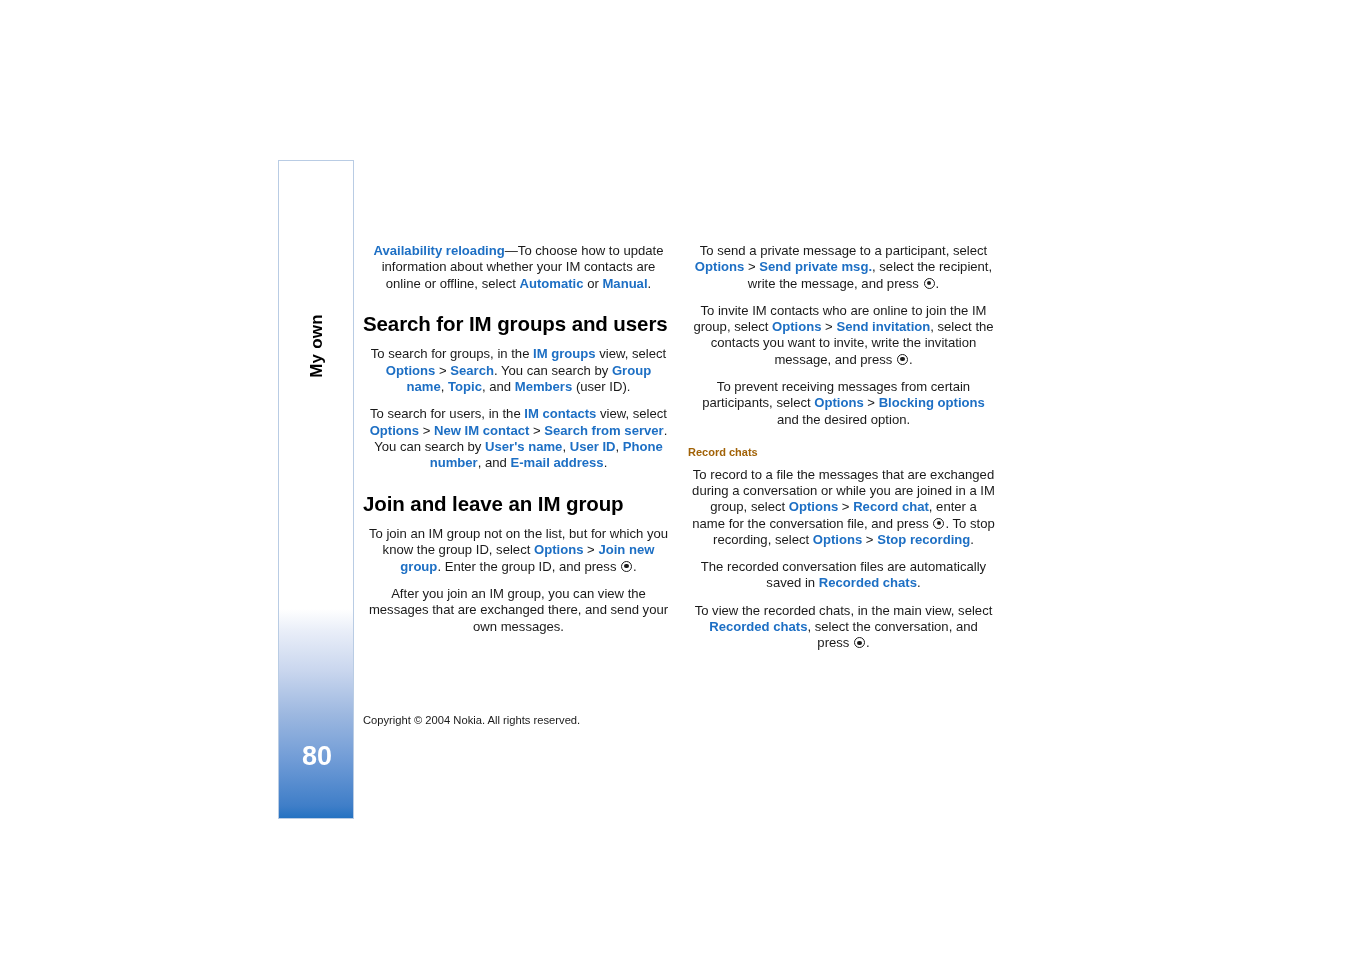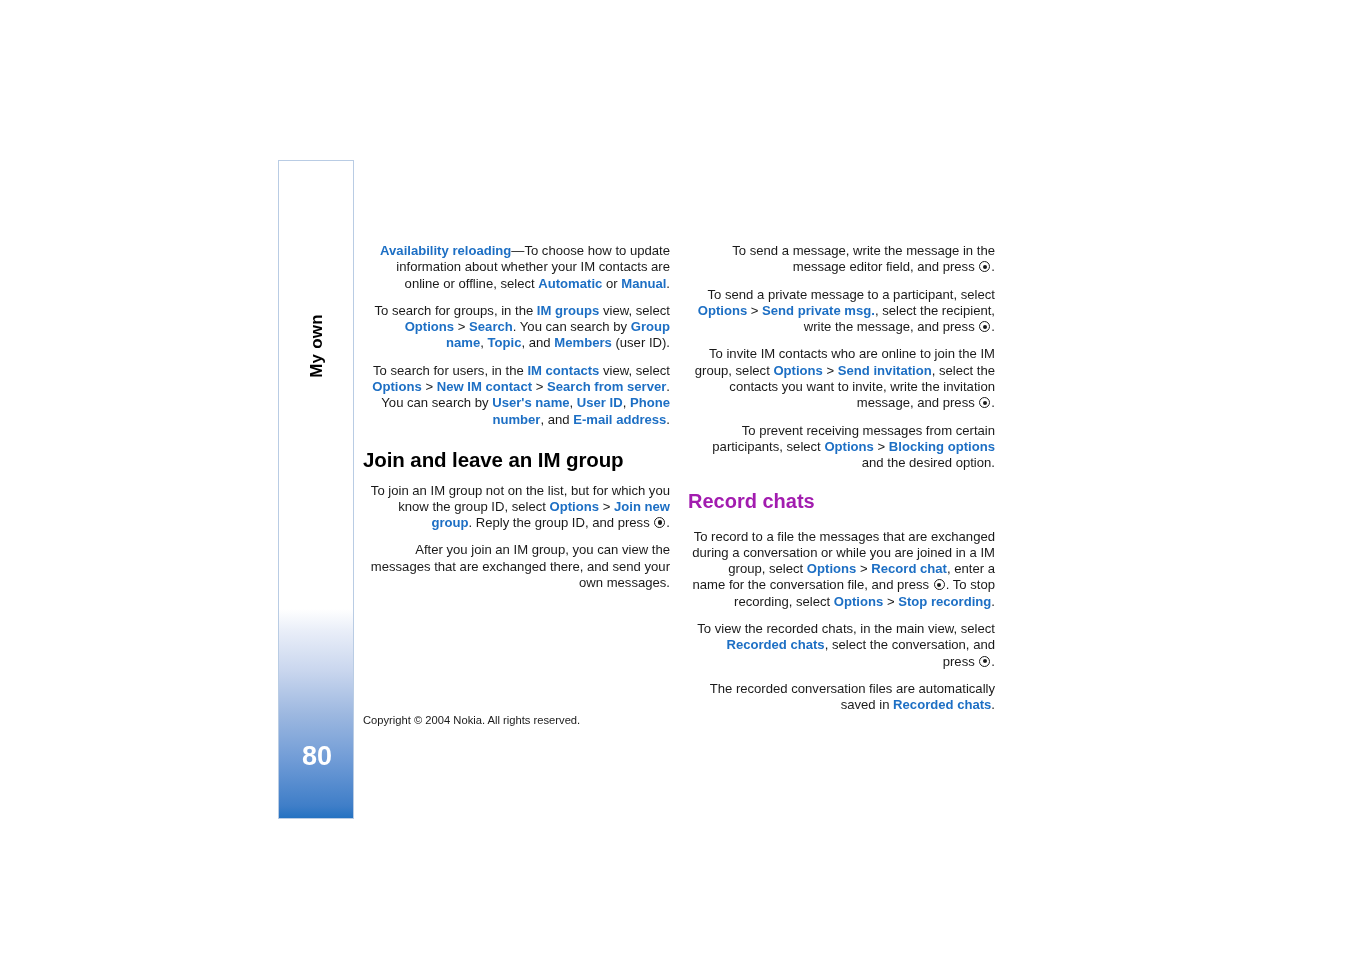--- a/index.html
+++ b/index.html
@@ -78,36 +78,36 @@
     width: 307px;
     font-size: 13.1px;
     line-height: 16.3px;
     color: #1a1a1a;
   }
   #col-left  { left: 363px; }
   #col-right { left: 688px; }
 
   p.para {
     margin: 0 0 11px 4px;
-    text-align: right;
+    text-align: center;
   }
 
   h2.h-main {
     font-size: 20.5px;
     font-weight: bold;
     color: #000000;
     margin: 20px 0 11px 0;
     line-height: 1.15;
     letter-spacing: -0.1px;
   }
   h3.h-sub {
-    font-size: 20px;
-    font-weight: bold;
-    color: #a21caf;
-    margin: 18px 0 16px 0;
+    font-size: 11px;
+    font-weight: bold;
+    color: #a16207;
+    margin: 18px 0 8px 0;
     line-height: 1.15;
   }
 
   .lnk {
     color: #1d6fc4;
     font-weight: bold;
   }
   .gt { color: #1a1a1a; font-weight: normal; }
 
   
@@ -154,50 +154,50 @@
     <div id="sidebar-label">
       <span>My own</span>
     </div>
     <div id="page-number">80</div>
   </div>
 
   <div class="col" id="col-left">
 
     <p class="para"><span class="lnk">Availability reloading</span><span>—To choose how to update information about whether your IM contacts are online or offline, select </span><span class="lnk">Automatic</span><span> or </span><span class="lnk">Manual</span><span>.</span></p>
 
+    <h2 class="h-main">Search for IM groups and users</h2>
 
     <p class="para"><span>To search for groups, in the </span><span class="lnk">IM groups</span><span> view, select </span><span class="lnk">Options</span><span class="gt"> &gt; </span><span class="lnk">Search</span><span>. You can search by </span><span class="lnk">Group name</span><span>, </span><span class="lnk">Topic</span><span>, and </span><span class="lnk">Members</span><span> (user ID).</span></p>
 
     <p class="para"><span>To search for users, in the </span><span class="lnk">IM contacts</span><span> view, select </span><span class="lnk">Options</span><span class="gt"> &gt; </span><span class="lnk">New IM contact</span><span class="gt"> &gt; </span><span class="lnk">Search from server</span><span>. You can search by </span><span class="lnk">User's name</span><span>, </span><span class="lnk">User ID</span><span>, </span><span class="lnk">Phone number</span><span>, and </span><span class="lnk">E-mail address</span><span>.</span></p>
 
     <h2 class="h-main">Join and leave an IM group</h2>
 
 
-    <p class="para"><span>To join an IM group not on the list, but for which you know the group ID, select </span><span class="lnk">Options</span><span class="gt"> &gt; </span><span class="lnk">Join new group</span><span>. Reply the group ID, and press </span><span class="key"></span><span>.</span></p>
+    <p class="para"><span>To join an IM group not on the list, but for which you know the group ID, select </span><span class="lnk">Options</span><span class="gt"> &gt; </span><span class="lnk">Join new group</span><span>. Enter the group ID, and press </span><span class="key"></span><span>.</span></p>
 
 
 
     <p class="para">After you join an IM group, you can view the messages that are exchanged there, and send your own messages.</p>
   </div>
 
   <div class="col" id="col-right">
 
-    <p class="para"><span>To send a message, write the message in the message editor field, and press </span><span class="key"></span><span>.</span></p>
 
     <p class="para"><span>To send a private message to a participant, select </span><span class="lnk">Options</span><span class="gt"> &gt; </span><span class="lnk">Send private msg.</span><span>, select the recipient, write the message, and press </span><span class="key"></span><span>.</span></p>
 
 
     <p class="para"><span>To invite IM contacts who are online to join the IM group, select </span><span class="lnk">Options</span><span class="gt"> &gt; </span><span class="lnk">Send invitation</span><span>, select the contacts you want to invite, write the invitation message, and press </span><span class="key"></span><span>.</span></p>
 
     <p class="para"><span>To prevent receiving messages from certain participants, select </span><span class="lnk">Options</span><span class="gt"> &gt; </span><span class="lnk">Blocking options</span><span> and the desired option.</span></p>
 
     <h3 class="h-sub">Record chats</h3>
 
     <p class="para"><span>To record to a file the messages that are exchanged during a conversation or while you are joined in a IM group, select </span><span class="lnk">Options</span><span class="gt"> &gt; </span><span class="lnk">Record chat</span><span>, enter a name for the conversation file, and press </span><span class="key"></span><span>. To stop recording, select </span><span class="lnk">Options</span><span class="gt"> &gt; </span><span class="lnk">Stop recording</span><span>.</span></p>
 
+    <p class="para"><span>The recorded conversation files are automatically saved in </span><span class="lnk">Recorded chats</span><span>.</span></p>
+
     <p class="para"><span>To view the recorded chats, in the main view, select </span><span class="lnk">Recorded chats</span><span>, select the conversation, and press </span><span class="key"></span><span>.</span></p>
-
-    <p class="para"><span>The recorded conversation files are automatically saved in </span><span class="lnk">Recorded chats</span><span>.</span></p>
   </div>
 
   <div id="copyright">Copyright © 2004 Nokia. All rights reserved.</div>
 
 </div>
 
 </body></html>

